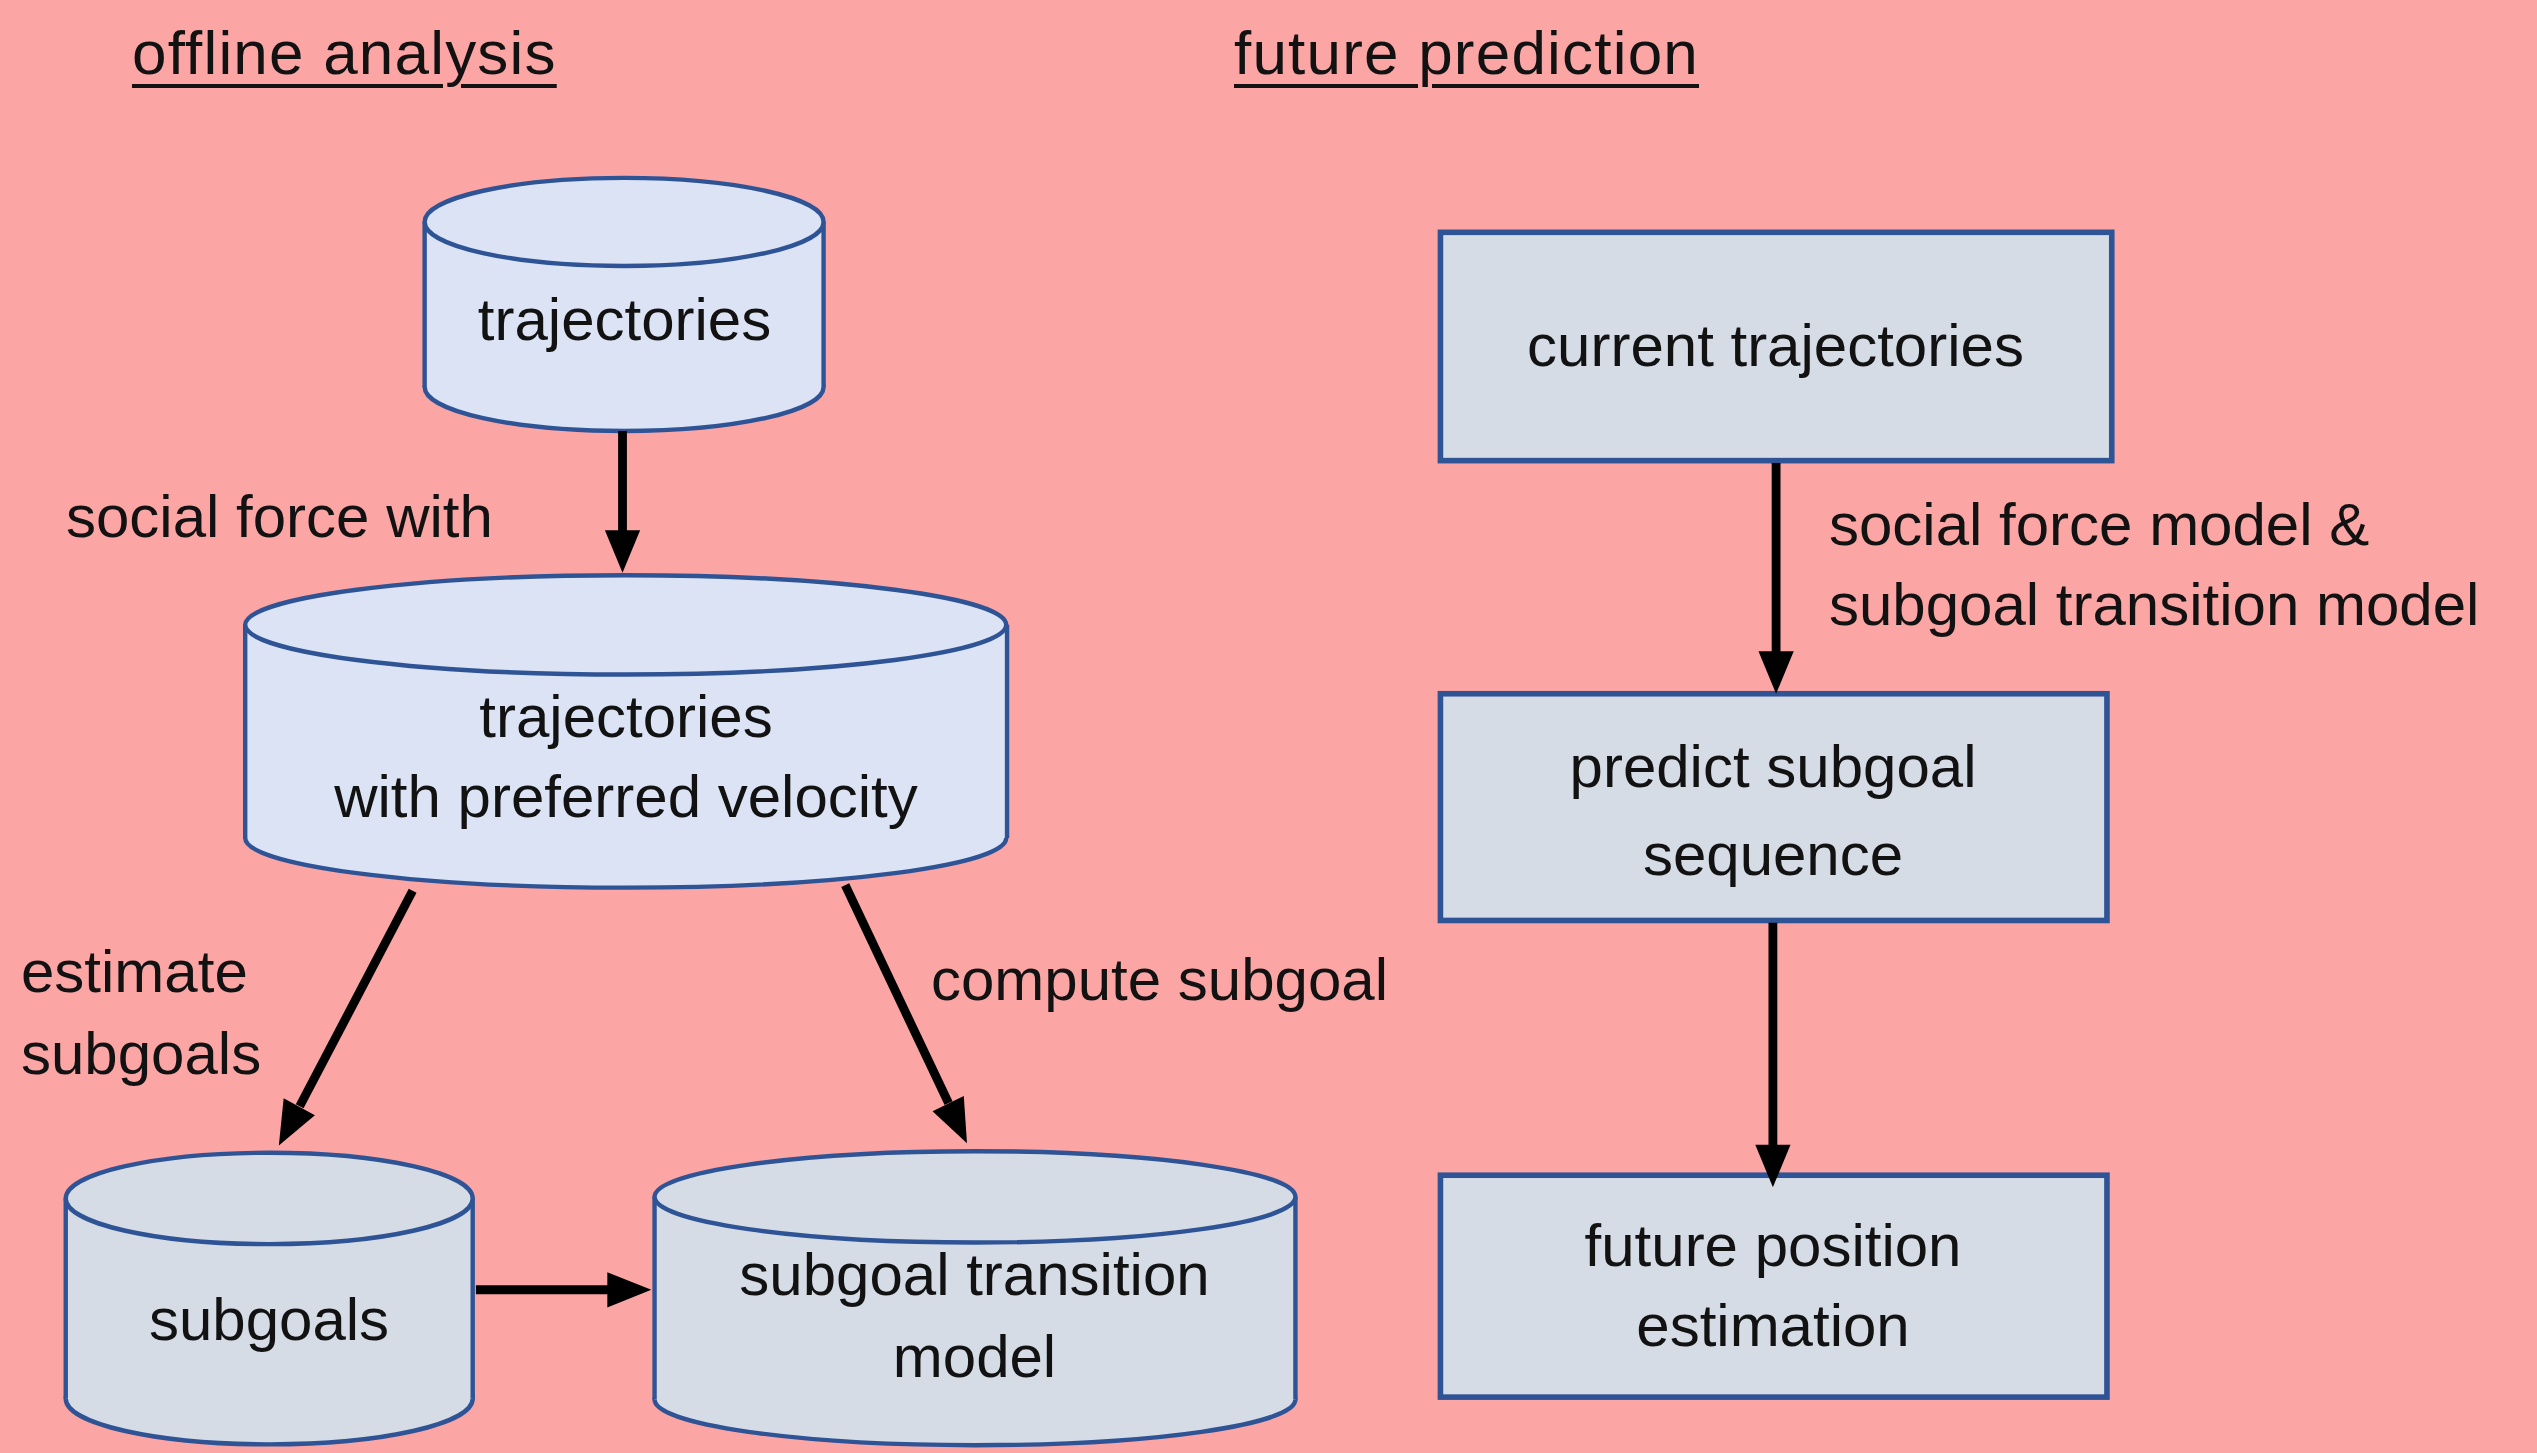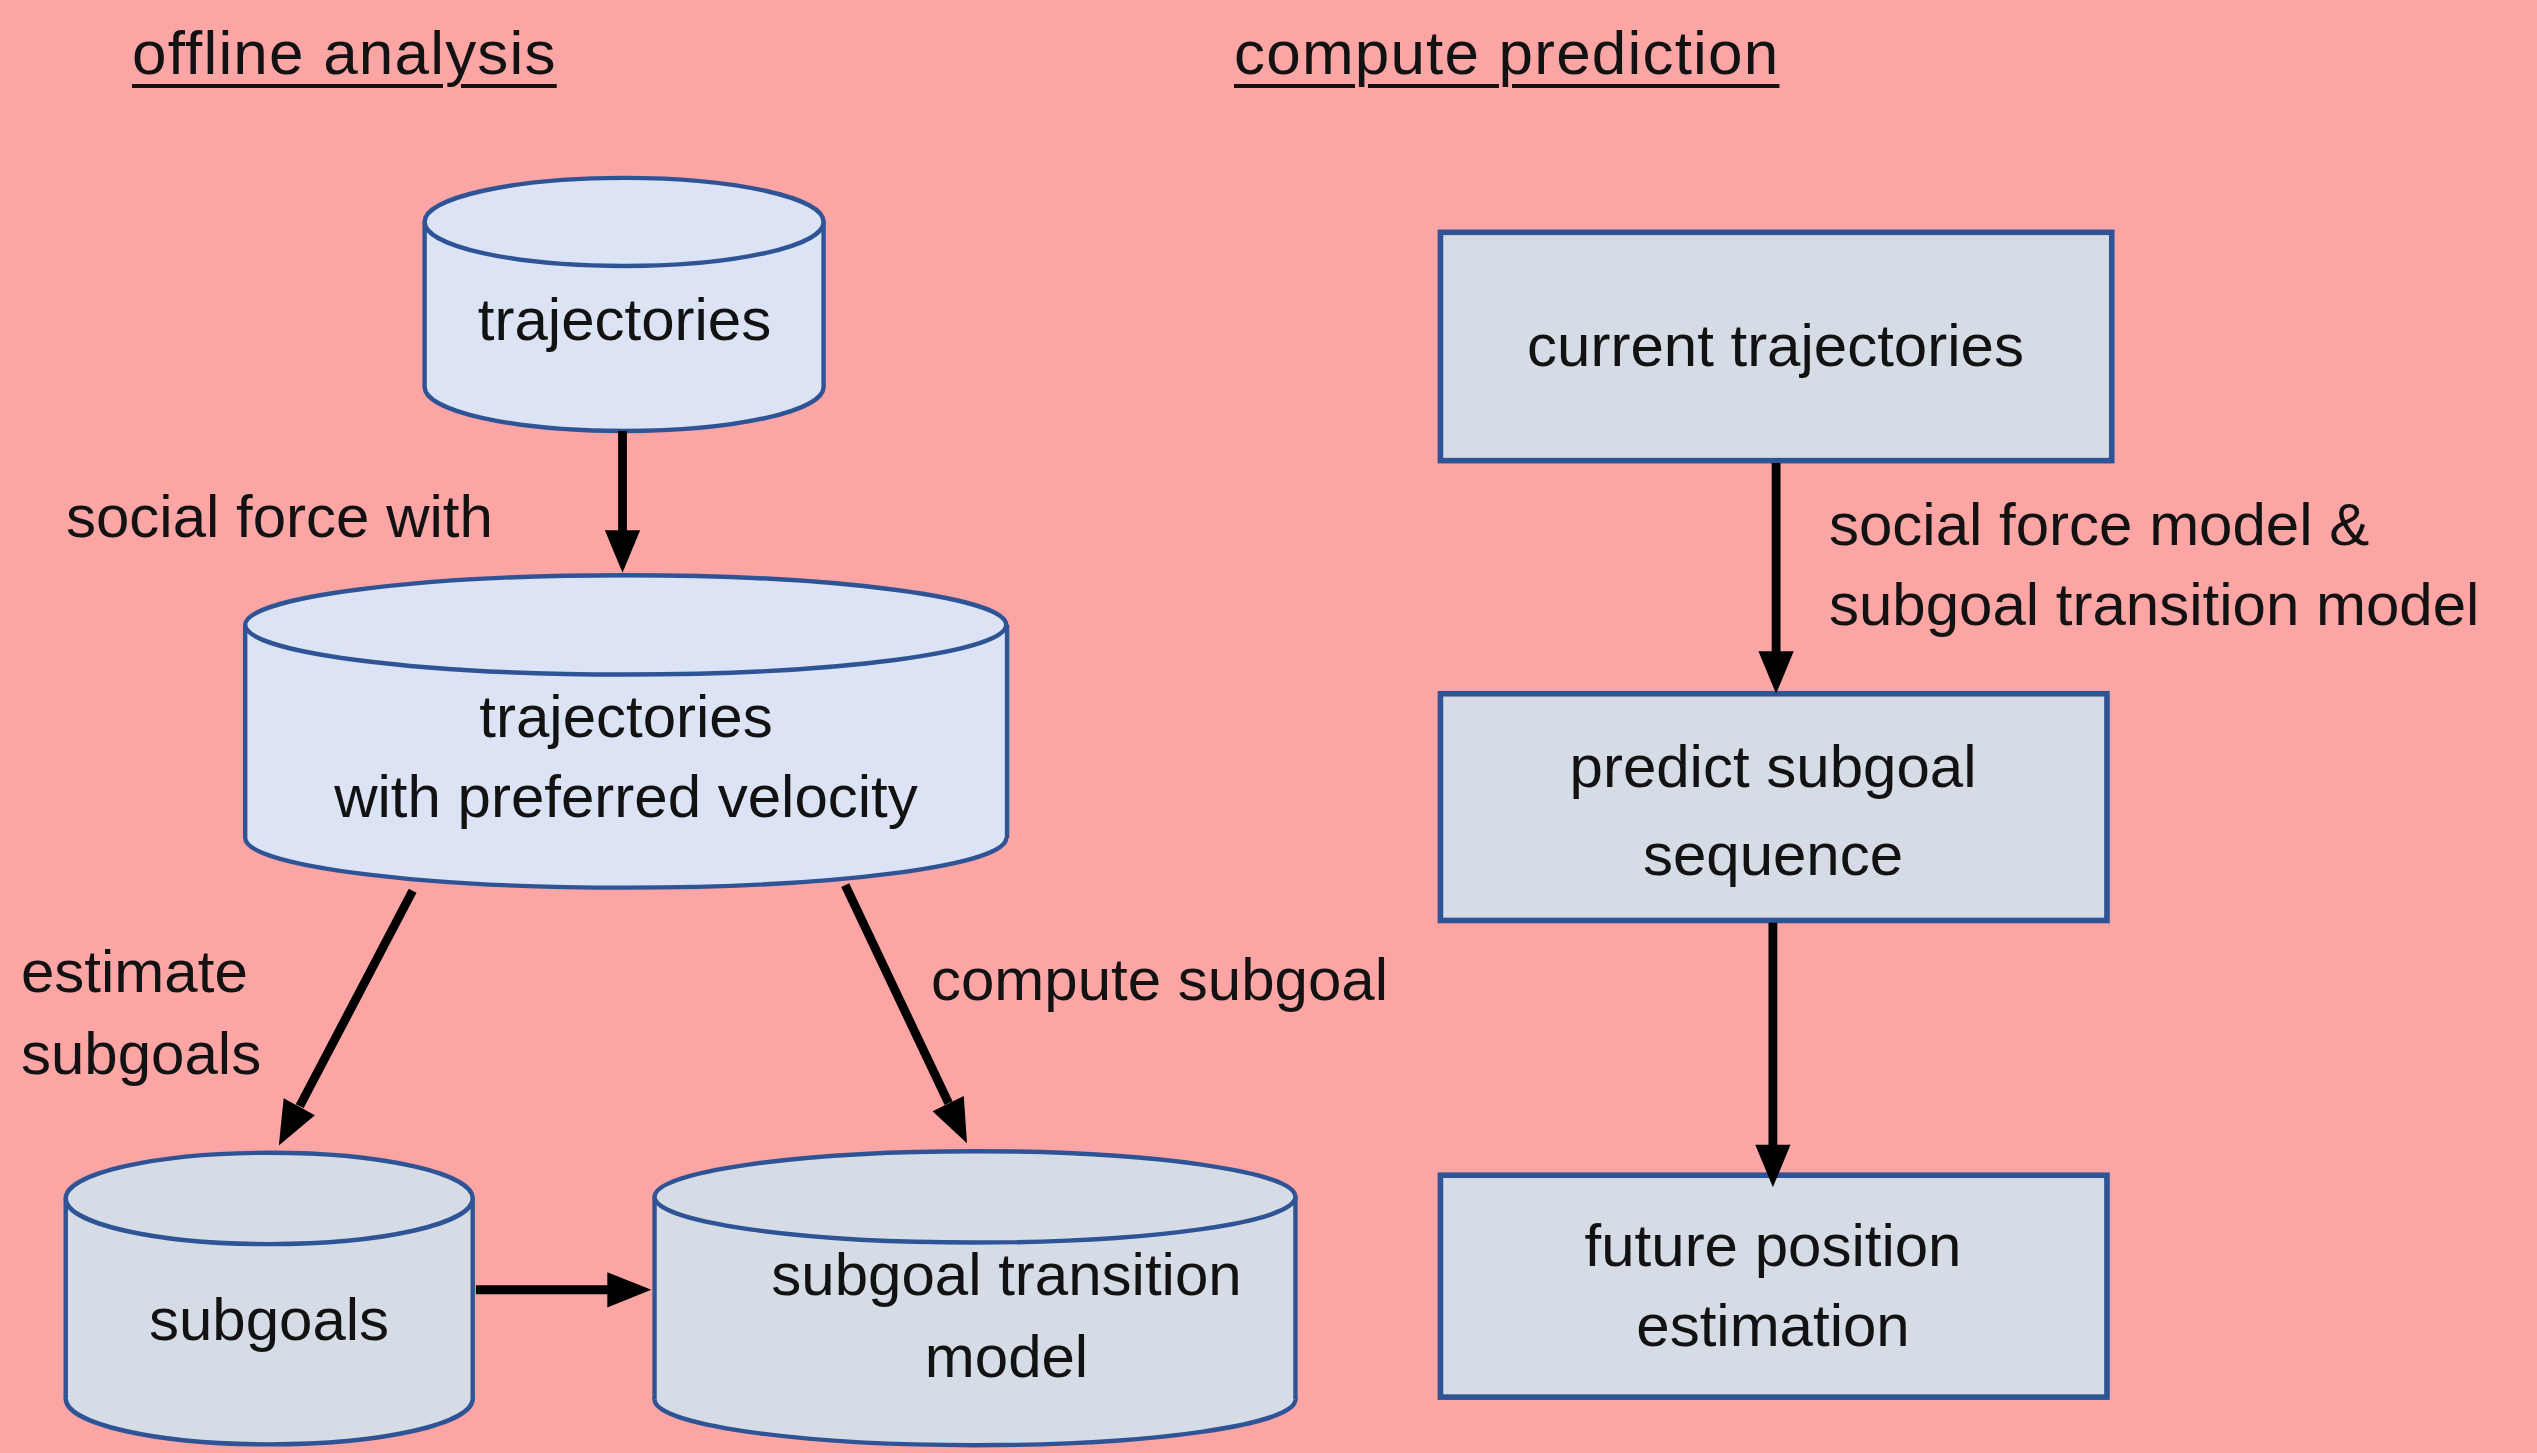--- a/index.html
+++ b/index.html
@@ -112,32 +112,32 @@
       <line x1="2217" y1="578" x2="2217" y2="818"></line>
       <polygon points="2217,866 2195,813 2239,813"></polygon>
     </g>
     <g class="arrow">
       <line x1="2213" y1="1152" x2="2213" y2="1434"></line>
       <polygon points="2213,1482 2191,1429 2235,1429"></polygon>
     </g>
   </svg>
 
   <div class="t title" style="left:132px;top:13px;"><span>offline analysis</span></div>
-  <div class="t title" style="left:1234px;top:13px;"><span>compute prediction</span></div>
+  <div class="t title" style="left:1234px;top:13px;"><span>future prediction</span></div>
 
   <div class="t tc" style="left:384px;top:280px;width:481px;">trajectories</div>
 
   <div class="t tc" style="left:245px;top:677px;width:762px;">
     <div>trajectories</div>
     <div>with preferred velocity</div>
   </div>
 
   <div class="t tc" style="left:69px;top:1280px;width:400px;">subgoals</div>
 
-  <div class="t tc lh102" style="left:654px;top:1234px;width:641px;margin-left:32px;">
+  <div class="t tc lh102" style="left:654px;top:1234px;width:641px;">
     <div>subgoal transition</div>
     <div>model</div>
   </div>
 
   <div class="t" style="left:66px;top:477px;">social force with</div>
 
   <div class="t lh102" style="left:21px;top:931px;">
     <div>estimate</div>
     <div>subgoals</div>
   </div>

